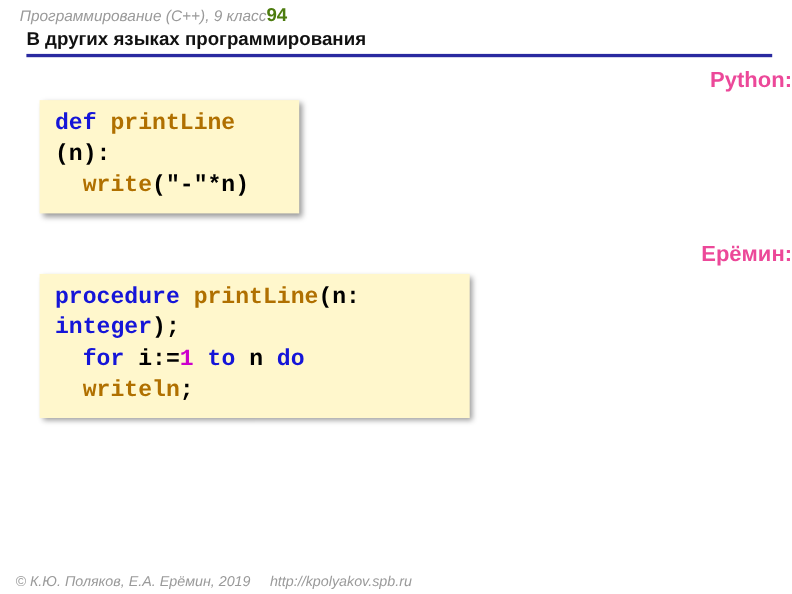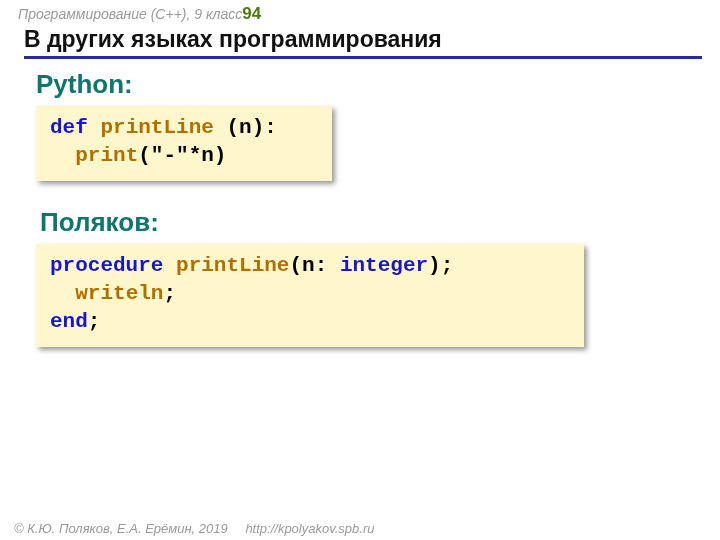--- a/index.html
+++ b/index.html
@@ -23,43 +23,44 @@
   .page-number {
     font-style: normal;
     font-weight: bold;
     color: #4d7c0f;
     font-size: 17px;
   }
   .title {
     margin: 2px 18px 0 24px;
     padding-bottom: 3px;
     border-bottom: 3px solid #2a2aa0;
-    font-size: 23px;
+    font-size: 17px;
     font-weight: bold;
     color: #111;
   }
   .section-label {
-    color: #0f766e;
-    font-size: 26px;
+    color: #ec4899;
+    font-size: 20px;
     font-weight: bold;
     margin: 10px 0 6px 36px;
+    text-align: right;
   }
   .code-box {
     background: #fff7cc;
     margin: 0 0 0 36px;
     padding: 8px 14px 10px 14px;
     font-family: "Courier New", Courier, monospace;
     font-size: 21px;
     font-weight: bold;
     line-height: 1.35;
     box-shadow: 3px 3px 5px rgba(0,0,0,0.4);
     color: #000;
   }
-  .code-box.small { width: 296px; }
-  .code-box.wide  { width: 548px; }
+  .code-box.small { width: 236px; }
+  .code-box.wide  { width: 391px; }
   .kw   { color: #1515d8; }
   .call { color: #b07000; }
   .num  { color: #cc00cc; }
   .str  { color: #cc00cc; }
   .typ  { color: #1515d8; }
   .footer {
     position: absolute;
     bottom: 4px;
     left: 14px;
     font-size: 13px;
@@ -77,31 +78,29 @@
 </div>
 
 <div class="title">В других языках программирования</div>
 
 <div class="section-label">Python:</div>
 <div class="code-box small">
   <div>
     <span class="kw">def</span><span> </span><span class="call">printLine</span><span> (n):</span>
   </div>
   <div>
-    <span style="white-space:pre;">  </span><span class="call">print</span><span>("-"*n)</span>
+    <span style="white-space:pre;">  </span><span class="call">write</span><span>("-"*n)</span>
   </div>
 </div>
 
-<div class="section-label" style="margin-top:26px; margin-left:40px;">Поляков:</div>
+<div class="section-label" style="margin-top:26px; margin-left:40px;">Ерёмин:</div>
 <div class="code-box wide">
   <div>
     <span class="kw">procedure</span><span style="white-space:pre;"> </span><span class="call">printLine</span><span>(n: </span><span class="typ">integer</span><span>);</span>
   </div>
+  <div style="white-space:pre;"><span>  </span><span class="kw">for</span><span> i:=</span><span class="num">1</span><span> </span><span class="kw">to</span><span> n </span><span class="kw">do</span></div>
   <div style="white-space:pre;"><span>  </span><span class="call">writeln</span><span>;</span></div>
-  <div>
-    <span class="kw">end</span><span>;</span>
-  </div>
 </div>
 
 <div class="footer">
   <span>© К.Ю. Поляков, Е.А. Ерёмин, 2019</span>
   <span class="url">http://kpolyakov.spb.ru</span>
 </div>
 
 </body></html>

